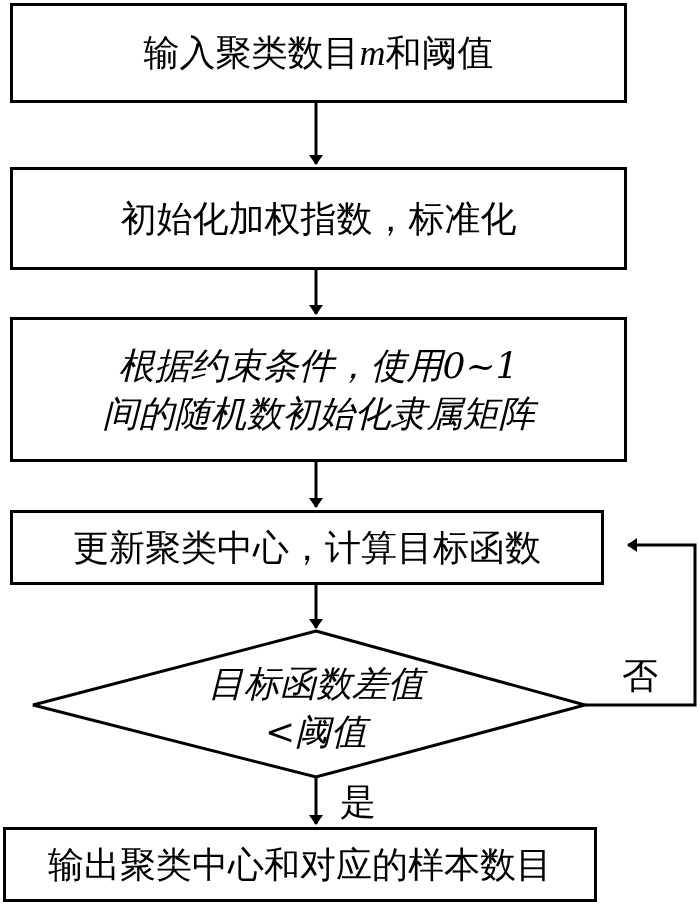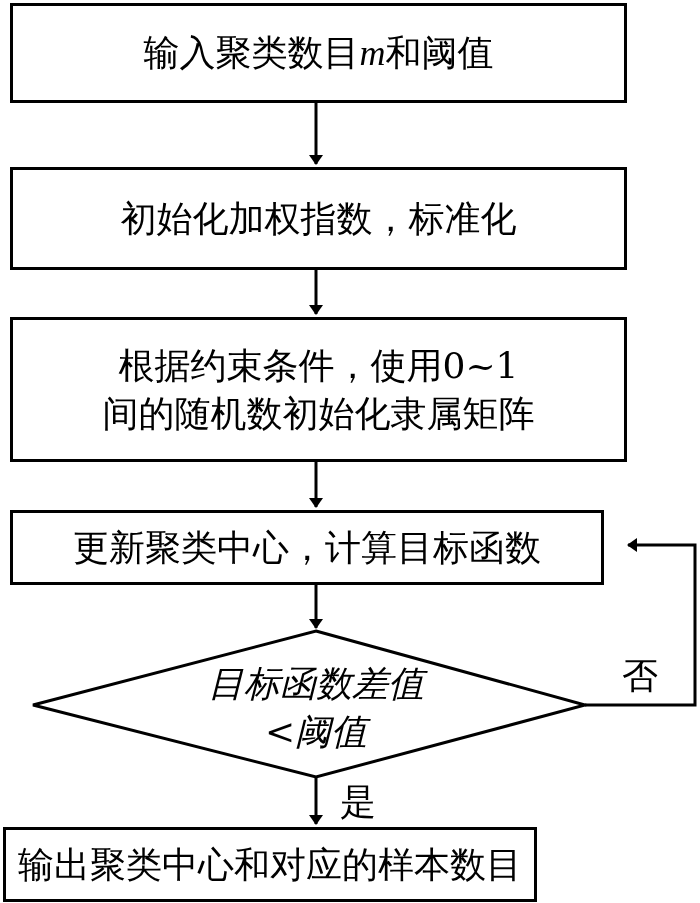--- a/index.html
+++ b/index.html
@@ -32,32 +32,32 @@
 </svg>
 
 <div class="box" style="left:10px; top:3px; width:617px; height:100px;">
   <div><span>输入聚类数目</span><i>m</i><span>和阈值</span></div>
 </div>
 
 <div class="box" style="left:10px; top:167px; width:617px; height:103px;">
   <div>初始化加权指数，标准化</div>
 </div>
 
-<div class="box" style="left:10px; top:317px; width:617px; height:145px;">
+<div class="box" style="left:10px; top:317px; width:617px; height:145px;font-style:italic;">
   <div>根据约束条件，使用0~1</div>
   <div>间的随机数初始化隶属矩阵</div>
 </div>
 
 <div class="box" style="left:10px; top:510px; width:594px; height:75px;">
   <div>更新聚类中心，计算目标函数</div>
 </div>
 
 <div class="dtext" style="left:166px; top:660px; width:300px;font-style:italic;">
   <div>目标函数差值</div>
   <div>&lt;阈值</div>
 </div>
 
 <div class="lbl" style="left:622px; top:656px;">否</div>
 <div class="lbl" style="left:340px; top:782px;">是</div>
 
-<div class="box" style="left:3px; top:827px; width:534px; height:75px;align-items:center;">
+<div class="box" style="left:3px; top:827px; width:594px; height:75px;align-items:center;">
   <div>输出聚类中心和对应的样本数目</div>
 </div>
 
 </body></html>

